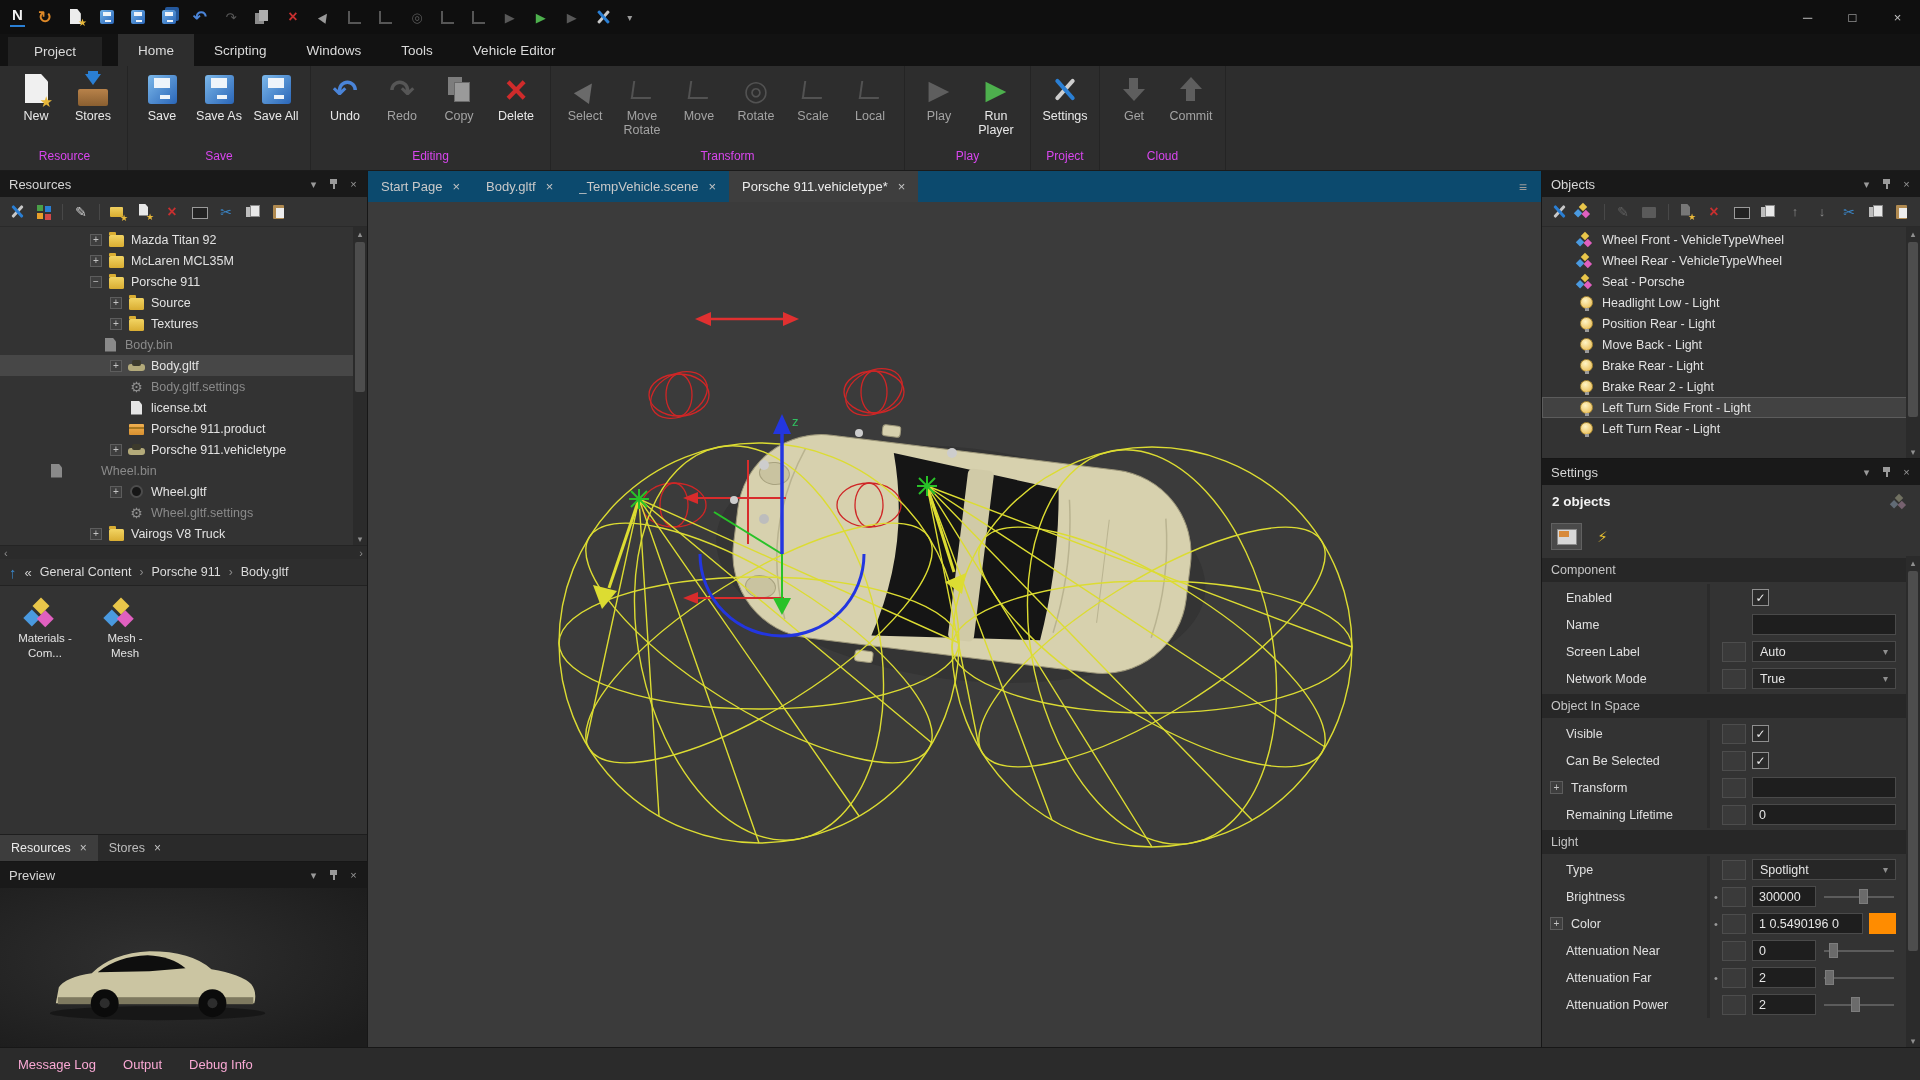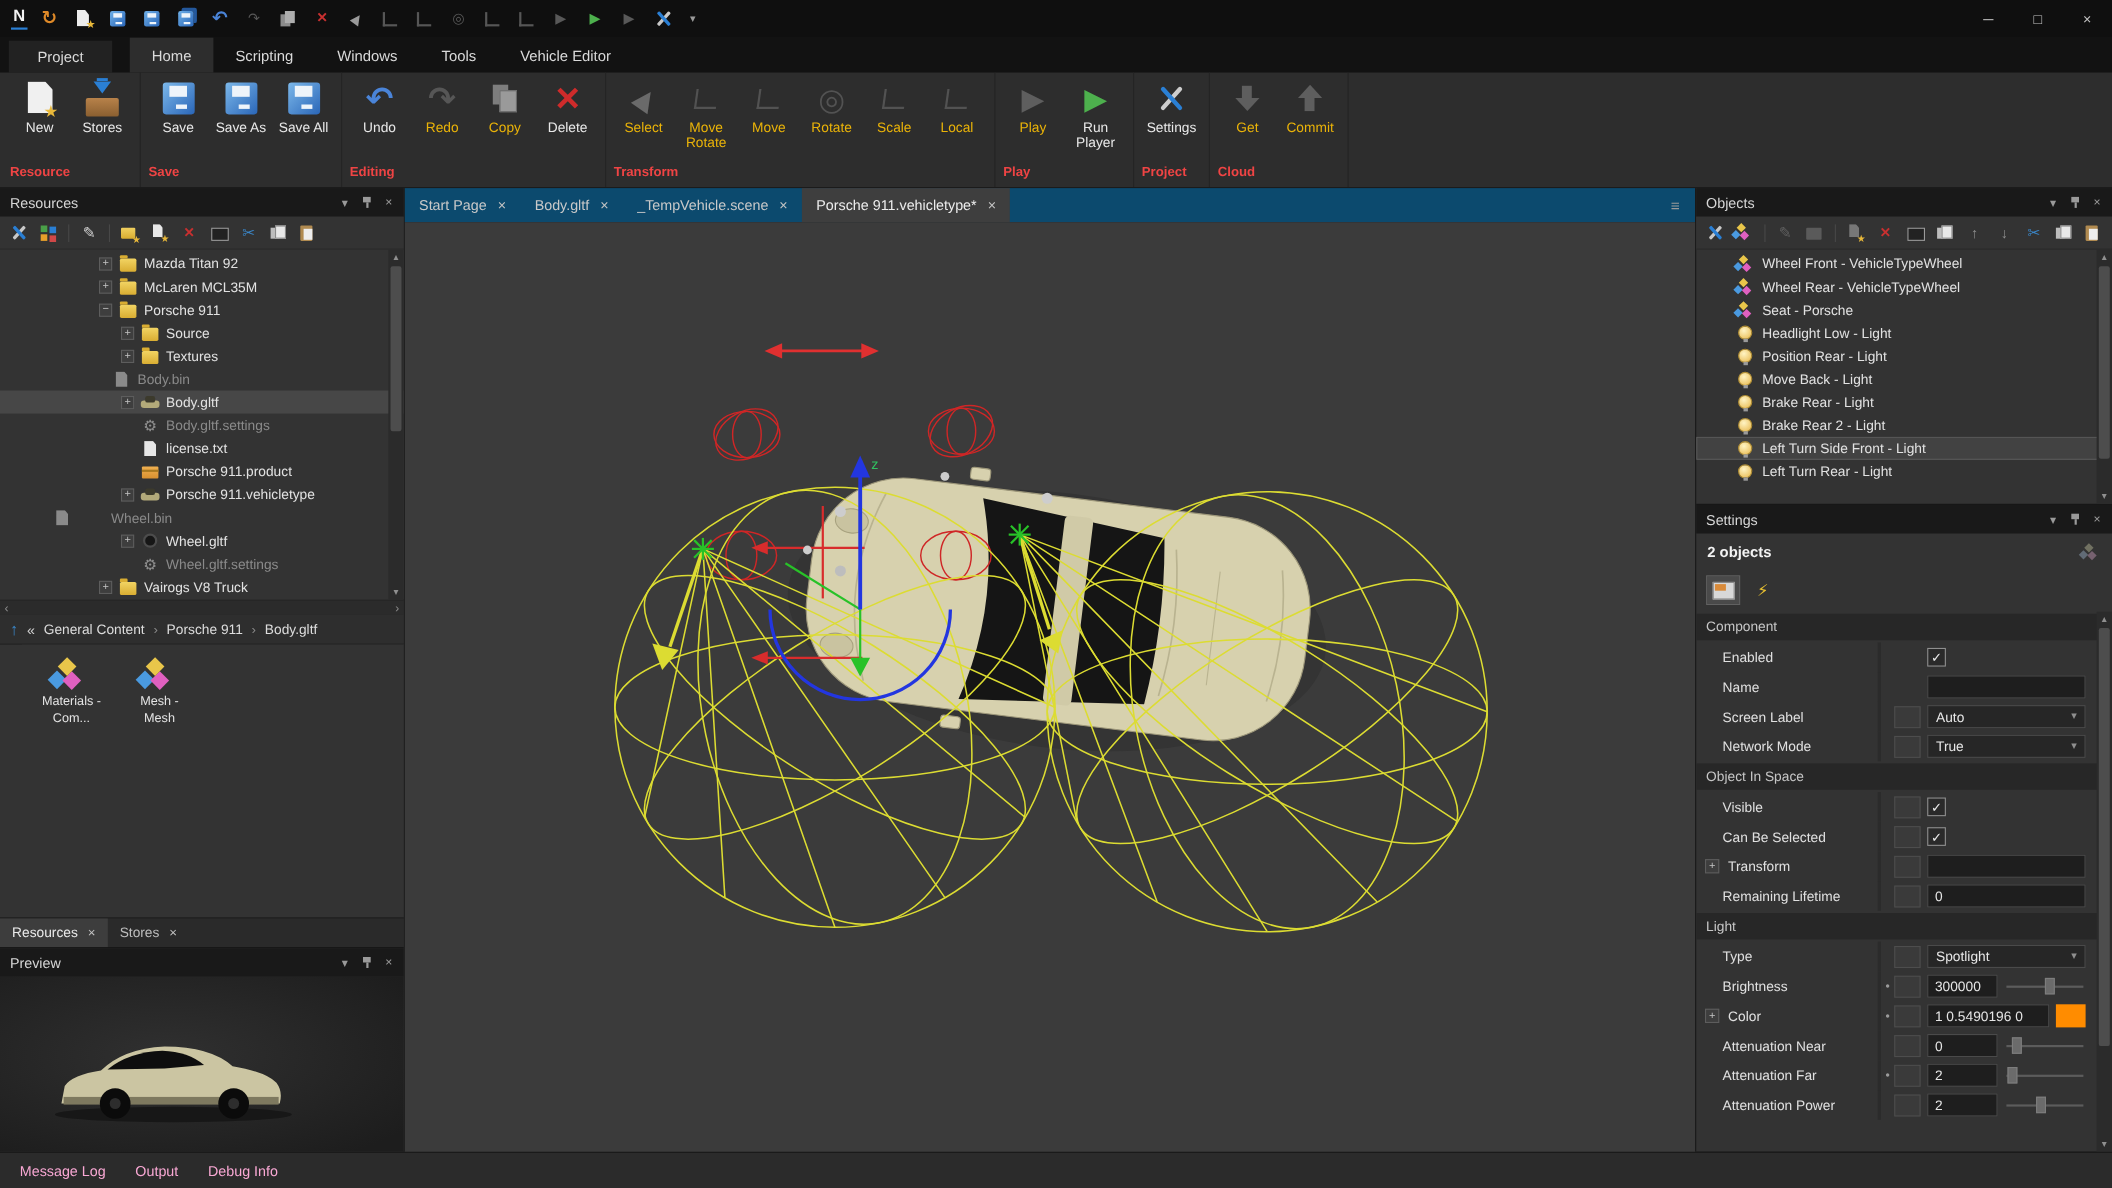--- a/index.html
+++ b/index.html
@@ -39,22 +39,22 @@
   .rtab.backstage{background:#222;margin:3px 16px 0 0;padding:0 26px;}
   .rtab.active{background:#2d2d2d;}
 
   
   .ribbon{flex:0 0 105px;background:#2d2d2d;display:flex;border-bottom:1px solid #1b1b1b;padding-left:2px;}
   .rgroup{display:flex;flex-direction:column;border-right:1px solid #242424;padding:5px 7px 0;}
   .rbtns{display:flex;flex:1;align-items:flex-start;justify-content:center;gap:3px;}
   .rbtn{width:54px;display:flex;flex-direction:column;align-items:center;padding-top:2px;}
   .ricon{height:34px;width:38px;display:flex;align-items:center;justify-content:center;position:relative;margin-bottom:2px;}
   .rlabel{font-size:12.5px;text-align:center;line-height:1.15;color:#e8e8e8;}
-  .rbtn.disabled .rlabel{color:#eab308;}
-  .rgl{height:21px;text-align:left;font-size:12px;color:#ef4444;font-weight:bold;}
+  .rbtn.disabled .rlabel{color:#a3a3a3;}
+  .rgl{height:21px;text-align:center;font-size:12px;color:#d946ef;}
 
   .ri-new::before{content:"";position:absolute;left:8px;top:1px;width:23px;height:29px;background:#f0f0f0;clip-path:polygon(0 0,70% 0,100% 26%,100% 100%,0 100%);}
   .ri-new::after{content:"★";position:absolute;right:2px;bottom:-2px;color:#e8b83a;font-size:15px;line-height:1;}
   .ri-stores::before{content:"";position:absolute;left:4px;bottom:1px;width:30px;height:17px;background:linear-gradient(#b8824a,#8a5f30);border-radius:2px;}
   .ri-stores::after{content:"";position:absolute;left:11px;top:1px;width:0;height:0;border-left:8px solid transparent;border-right:8px solid transparent;border-top:11px solid #2a7fd4;box-shadow:0 -6px 0 -3px #2a7fd4;}
   .ri-save::before{content:"";position:absolute;left:5px;top:2px;width:29px;height:29px;background:linear-gradient(135deg,#7cb8ea,#2a66b8);border-radius:3px;}
   .ri-save::after{content:"";position:absolute;left:11px;top:5px;width:16px;height:10px;background:#eef4fa;box-shadow:3px 14px 0 -3px #eef4fa;}
   .ri-undo{color:#4a84d8;font-size:30px;font-weight:bold;}.ri-undo::before{content:"↶";}
   .ri-redo{color:#565656;font-size:30px;font-weight:bold;}.ri-redo::before{content:"↷";}
   .ri-copy::before{content:"";position:absolute;left:8px;top:4px;width:14px;height:18px;background:#7d7d7d;}
@@ -148,21 +148,21 @@
   .hscroll{flex:0 0 14px;background:#2b2b2b;display:flex;align-items:center;justify-content:space-between;padding:0 4px;color:#8f8f8f;font-size:11px;border-top:1px solid #242424;}
   .hscroll::before{content:"‹";}
   .hscroll::after{content:"›";}
 
   .breadcrumb{flex:0 0 27px;background:#2e2e2e;border-bottom:1px solid #222;display:flex;align-items:center;gap:8px;padding:0 9px;font-size:12.5px;}
   .bc-up{color:#3a86c8;font-weight:bold;font-size:15px;}
   .bc-back{color:#cfcfcf;font-size:13px;}
   .bc-item{color:#dcdcdc;}
   .bc-sep{color:#8a8a8a;font-size:12px;}
 
-  .content-grid{flex:0 0 248px;background:#333;padding:12px 14px;display:flex;gap:18px;align-items:flex-start;margin-left:20px;}
+  .content-grid{flex:0 0 248px;background:#333;padding:12px 14px;display:flex;gap:18px;align-items:flex-start;}
   .citem{width:62px;display:flex;flex-direction:column;align-items:center;gap:5px;}
   .ic-comp-lg{position:relative;width:30px;height:28px;}
   .ic-comp-lg::before{content:"";position:absolute;left:5px;top:2px;width:12px;height:12px;background:#e9c64a;transform:rotate(45deg);box-shadow:12px 6px 0 #e060c0,2px 15px 0 #4a9ae0;}
   .clabel{font-size:11.5px;color:#e4e4e4;text-align:center;line-height:1.25;}
 
   .left-tabs{flex:0 0 27px;background:#2a2a2a;display:flex;align-items:stretch;border-top:1px solid #1e1e1e;}
   .ltab{display:flex;align-items:center;gap:9px;padding:0 11px;font-size:12.5px;color:#bdbdbd;}
   .ltab.active{background:#3d3d3d;color:#eaeaea;}
   .lx{font-size:12px;color:#c4c4c4;}
 

